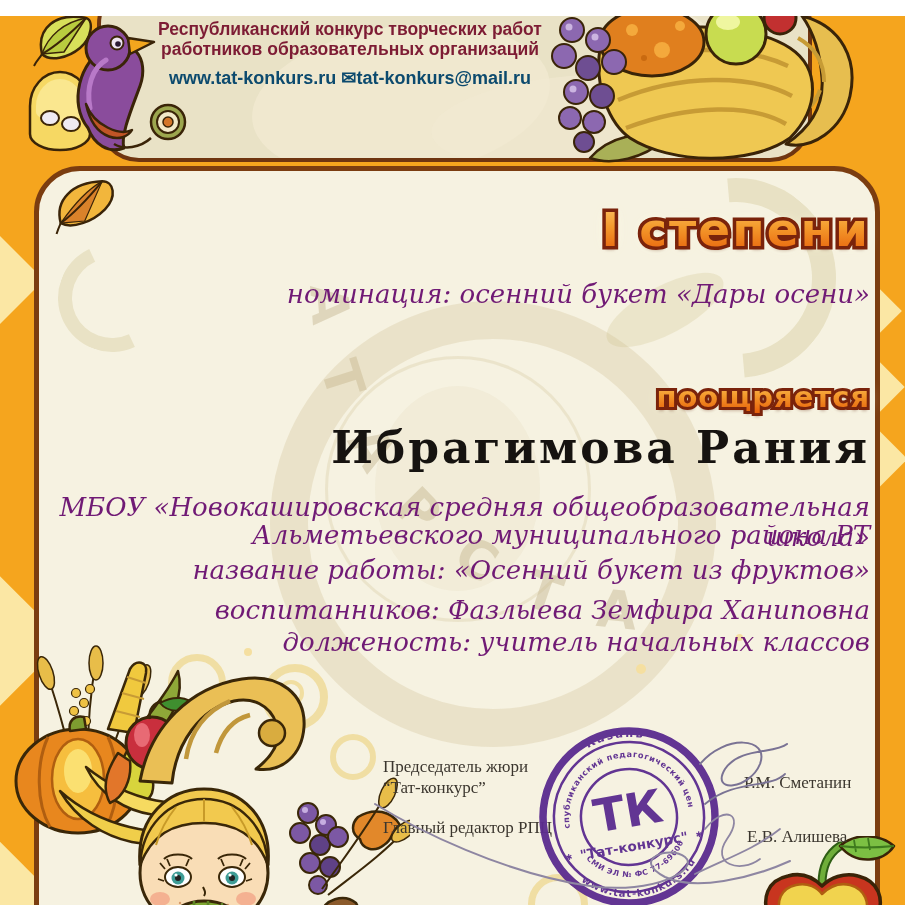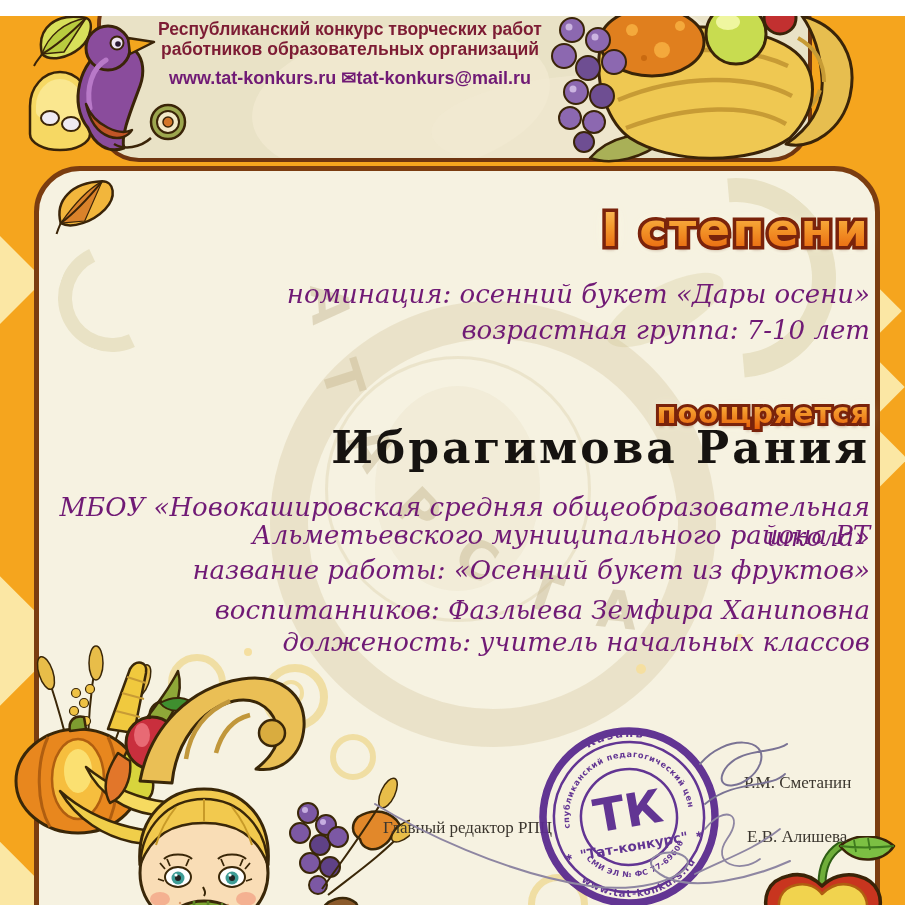--- a/index.html
+++ b/index.html
@@ -10,21 +10,21 @@
   
   .diamond{position:absolute;background:#FBE7A4;transform:rotate(45deg);z-index:1;}
 
   
   .header-band{position:absolute;left:97px;top:-34px;width:707px;height:172px;
     background:#E9E2C6;border:4px solid #6F3510;border-radius:42px;z-index:2;overflow:hidden;}
   .hswirl{position:absolute;border-radius:50%;}
   .header-text{position:absolute;left:150px;top:4px;width:400px;text-align:center;z-index:3;}
   .h-line{font-size:17.5px;font-weight:bold;color:#7D1C34;line-height:19.5px;}
   .h-title{font-size:26px;font-weight:bold;color:#33202F;letter-spacing:.5px;margin-top:3px;}
-  .h-site{font-size:18px;font-weight:bold;color:#701a75;margin-top:8px;}
+  .h-site{font-size:18px;font-weight:bold;color:#0c4a6e;margin-top:8px;}
 
   
   .card{position:absolute;left:34px;top:150px;width:836px;height:820px;background:#F6F2E1;
     border:5px solid #7B3D10;border-radius:46px;z-index:2;}
 
   
   .curl{position:absolute;border-radius:50%;border-style:solid;border-color:#E7E0C1;
     border-bottom-color:transparent;border-left-color:transparent;z-index:3;}
   .ring{position:absolute;border-radius:50%;z-index:3;}
   .dot{position:absolute;border-radius:50%;background:#F5DFA0;z-index:3;}
@@ -33,21 +33,21 @@
   .txt{position:absolute;left:34px;width:836px;text-align:right;z-index:5;}
   .script{font-family:"DejaVu Serif",serif;font-style:italic;font-weight:400;color:#701a75;}
   .outlined{position:relative;display:inline-block;}
   .outlined .stroke{position:absolute;left:0;top:0;width:100%;color:#7A230B;
      -webkit-text-stroke:7px #7A230B;text-shadow:0 0 14px rgba(255,252,228,.95),0 4px 3px rgba(90,30,5,.35);}
   .outlined .fill{position:relative;color:#E9720F;
      background:linear-gradient(180deg,#FDC868 0%,#F49A2C 45%,#E55B07 100%);
      -webkit-background-clip:text;background-clip:text;}
   @supports ((-webkit-background-clip:text)){.outlined .fill{color:transparent;}}
   .degree{top:186px;font-family:"DejaVu Sans",sans-serif;font-weight:bold;font-size:47px;letter-spacing:2px;}
-  .action{top:380px;font-family:"DejaVu Sans",sans-serif;font-weight:bold;font-size:29px;letter-spacing:1px;}
+  .action{top:364px;font-family:"DejaVu Sans",sans-serif;font-weight:bold;font-size:29px;letter-spacing:1px;}
   .action .stroke{-webkit-text-stroke:6px #7A230B;}
   .nomination{top:263px;font-size:26px;}
   .age{top:299px;font-size:26px;}
   .recipient{top:406px;font-family:"DejaVu Serif",serif;font-weight:800;font-size:44px;
      letter-spacing:3px;color:#161310;}
   .school{top:476px;font-size:26px;}
   .district{top:504px;font-size:26px;}
   .work{top:539px;font-size:26px;}
   .supervisor{top:579px;font-size:26px;}
   .position{top:611px;font-size:26px;}
@@ -183,31 +183,34 @@
   <div class="ring" style="left:330px;top:718px;width:34px;height:34px;border:6px solid rgba(240,220,156,.9);"></div>
   <div class="ring" style="left:528px;top:858px;width:46px;height:46px;border:7px solid rgba(240,220,156,.9);"></div>
   <div class="dot" style="left:244px;top:632px;width:8px;height:8px;"></div>
   <div class="dot" style="left:636px;top:648px;width:10px;height:10px;"></div>
   <div class="dot" style="left:736px;top:618px;width:7px;height:7px;"></div>
 
   <div class="txt degree">
     <span class="outlined"><span class="stroke">I степени</span><span class="fill">I степени</span></span>
   </div>
   <div class="txt script nomination">номинация: осенний букет «Дары осени»</div>
-  <div class="txt script age">возрастная группа: 7-10 лет</div>
   <div class="txt action">
     <span class="outlined"><span class="stroke">поощряется</span><span class="fill">поощряется</span></span>
   </div>
   <div class="txt recipient">Ибрагимова Рания</div>
   <div class="txt script school">МБОУ «Новокашировская средняя общеобразовательная школа»</div>
   <div class="txt script district">Альметьевского муниципального района РТ</div>
   <div class="txt script work">название работы: «Осенний букет из фруктов»</div>
   <div class="txt script supervisor">воспитанников: Фазлыева Земфира Ханиповна</div>
   <div class="txt script position">долженость: учитель начальных классов</div>
 
+  <div class="footer-serif jury-block">
+    <div>Председатель жюри</div>
+    <div>“Тат-конкурс”</div>
+  </div>
   <div class="footer-serif editor-role">Главный редактор РПЦ</div>
   <div class="footer-serif jury-name">Р.М. Сметанин</div>
   <div class="footer-serif editor-name">Е.В. Алишева</div>
   <div class="cutoff">Казань</div>
 
   <svg class="stamp" viewBox="-91 -91 182 182">
     <g fill="none" stroke="#5B2B8F">
       <circle r="86" stroke-width="7.5"></circle>
       <circle r="75" stroke-width="2.5"></circle>
       <circle r="48" stroke-width="2.5"></circle>

